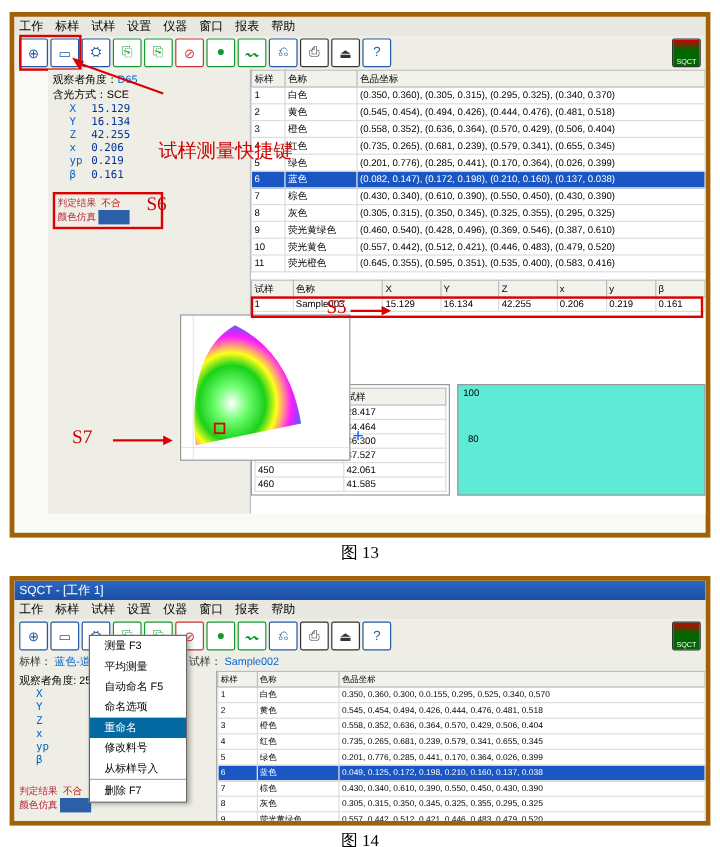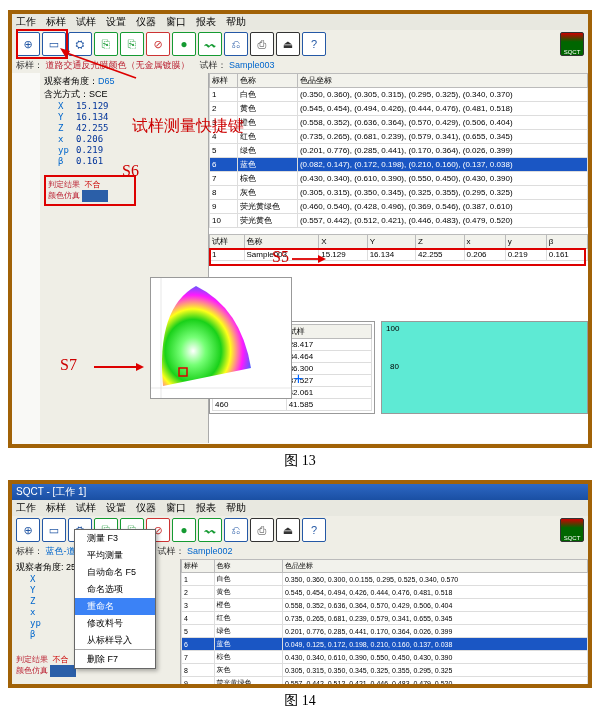--- a/index.html
+++ b/index.html
@@ -30,21 +30,21 @@
   th { background:#f2f2ec; border:1px solid #bbb; padding:1px 2px; text-align:left; font-weight:normal; }
   td { border:1px solid #ddd; padding:1px 2px; }
   tr.sel td { background:#1a56c4; color:#fff; }
   .annot { position:absolute; color:#c00; font-size:16px; font-family:"SimSun", serif; }
   .red-rect { position:absolute; border:2px solid #d00; }
   .figcap { text-align:center; font-size:14px; padding:4px 0 10px; font-family:"SimSun", serif; }
   .chart-box { width:140px; height:120px; background:#fff; border:1px solid #999; position:relative; margin:4px; }
   .spec-box { width:160px; background:#fff; border:1px solid #999; padding:2px; font-size:8px; }
   .context-menu { position:absolute; background:#fff; border:1px solid #666; box-shadow:2px 2px 4px rgba(0,0,0,0.3); font-size:9px; }
   .context-menu div { padding:2px 12px; }
-  .context-menu .hl { background:#3b82f6; color:#fff; }
+  .context-menu .hl { background:#0369a1; color:#fff; }
 </style>
 </head>
 <body>
 
 <div class="page-wrap">
 
 <div class="screenshot" style="height:430px; position:relative; overflow:hidden;">
 
   <div class="red-rect" style="left:4px; top:15px; width:48px; height:26px;"></div>
 
@@ -66,27 +66,20 @@
     <div class="tb-btn green">⎘</div>
     <div class="tb-btn red">⊘</div>
     <div class="tb-btn green">⏺</div>
     <div class="tb-btn green">〰</div>
     <div class="tb-btn blue">⎌</div>
     <div class="tb-btn black">⎙</div>
     <div class="tb-btn black">⏏</div>
     <div class="tb-btn blue">?</div>
     <div style="flex:1"></div>
     <div class="sqct">SQCT</div>
-  </div>
-  <div class="pathbar">
-    <span>标样：</span>
-    <span class="seg1">道路交通反光膜颜色（无金属镀膜）</span>
-    &nbsp;&nbsp;
-    <span>试样：</span>
-    <span style="color:#06c">Sample003</span>
   </div>
 
   <div class="body" style="height:370px;padding-left:28px;">
     <div class="left">
       <div><span>观察者角度：</span><span style="color:#06c">D65</span></div>
       <div>含光方式：SCE</div>
       <div class="vals" style="margin-left:14px;">
         <div><span class="lab">X</span><span>15.129</span></div>
         <div><span class="lab">Y</span><span>16.134</span></div>
         <div><span class="lab">Z</span><span>42.255</span></div>
@@ -174,20 +167,25 @@
               </tr>
               <tr>
                 <td>9</td>
                 <td>荧光黄绿色</td>
                 <td>(0.460, 0.540), (0.428, 0.496), (0.369, 0.546), (0.387, 0.610)</td>
               </tr>
               <tr>
                 <td>10</td>
                 <td>荧光黄色</td>
                 <td>(0.557, 0.442), (0.512, 0.421), (0.446, 0.483), (0.479, 0.520)</td>
+              </tr>
+              <tr>
+                <td>11</td>
+                <td>荧光橙色</td>
+                <td>(0.645, 0.355), (0.595, 0.351), (0.535, 0.400), (0.583, 0.416)</td>
               </tr>
             </tbody>
       </table>
       <div style="position:relative;">
         <table style="margin-top:6px;">
           <tbody>
                 <tr>
                   <th>试样</th>
                   <th>色称</th>
                   <th>X</th>

